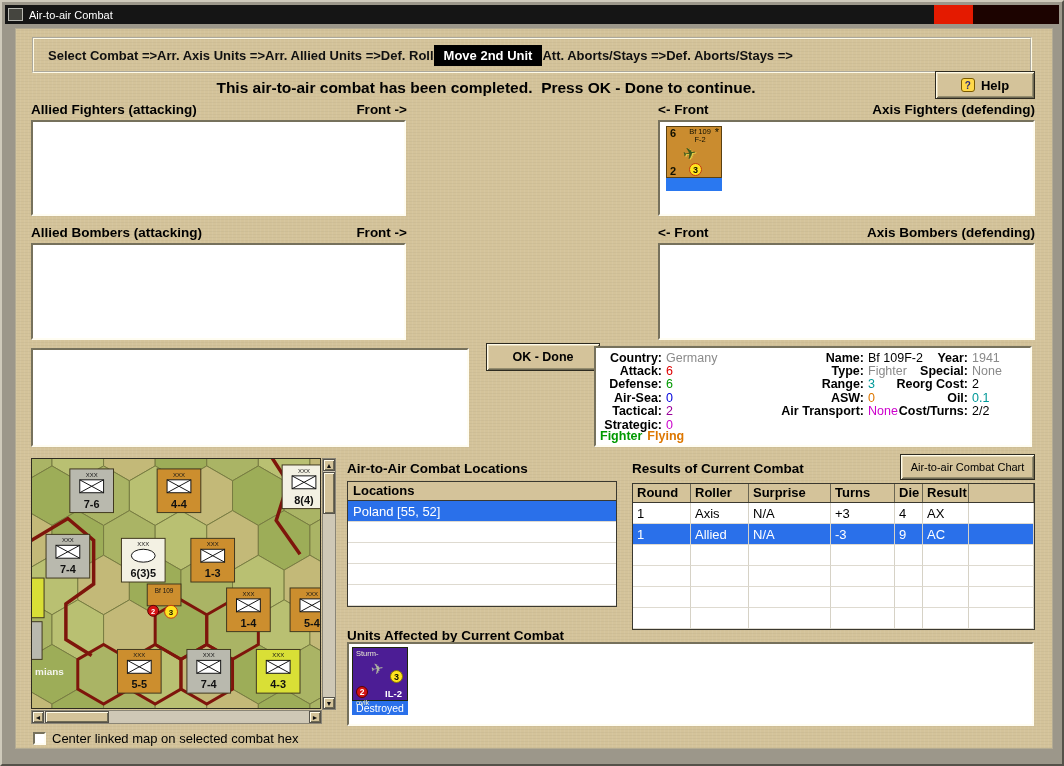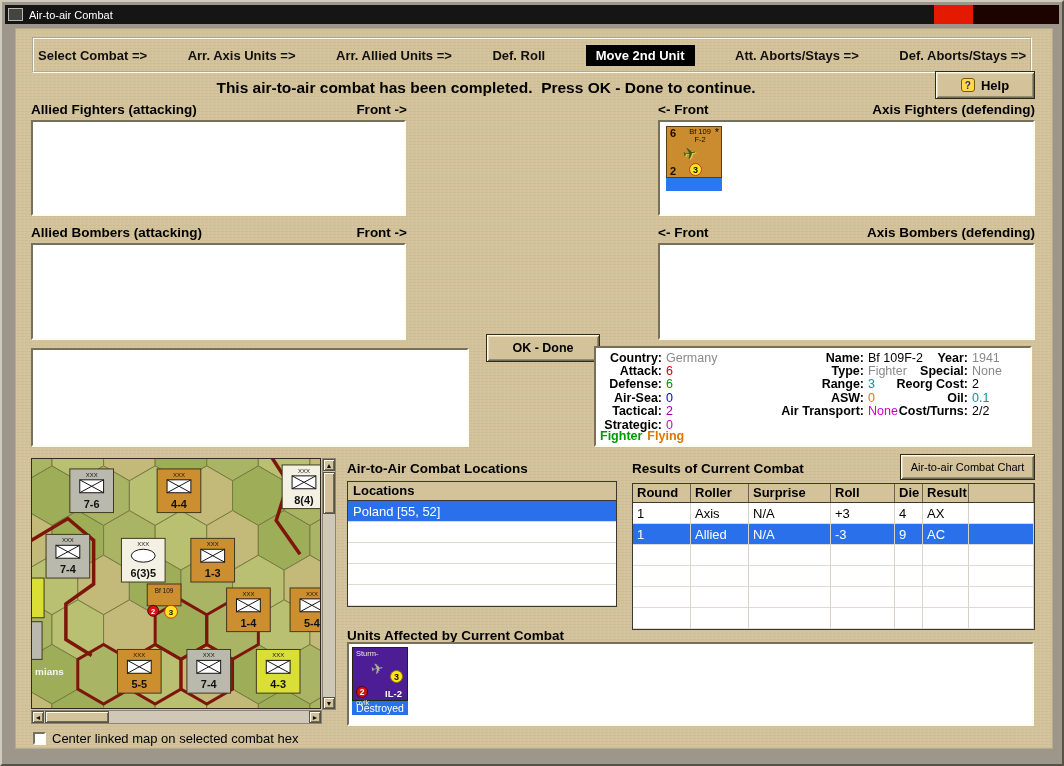--- a/index.html
+++ b/index.html
@@ -23,22 +23,22 @@
     background:#d4c39a;
     background-image:repeating-linear-gradient(0deg, rgba(0,0,0,.03) 0 1px, transparent 1px 3px),
                      repeating-linear-gradient(90deg, rgba(255,255,255,.05) 0 1px, transparent 1px 4px);
     border:1px solid #b3ab93; }
 
   
   .groupbox { position:absolute; left:16px; top:8px; width:1000px; height:36px;
     border:2px groove #fffbe8; }
   .groupbox-title { position:absolute; top:-10px; left:8px; background:#d4c39a;
     padding:0 5px; font-weight:bold; font-size:13.5px; color:#101018; }
-  .seq-row { display:flex; align-items:center; justify-content:space-between;
-    height:100%; padding:0 4px; }
+  .seq-row { display:flex; align-items:center; 
+    height:100%; padding:0 14px; }
   .seq-step { font-weight:bold; font-size:13px; color:#101010; white-space:nowrap; }
   .seq-step.active { background:#000; color:#fff; padding:3px 10px; }
 
   
   .message { position:absolute; top:50px; left:30px; width:880px; text-align:center;
     font-weight:bold; font-size:15.5px; color:#000; white-space:pre; }
   .btn { background:#d4c39a; border:1px solid #2e2b20; color:#000;
     box-shadow: inset 1px 1px 0 #fffbe8, inset -1px -1px 0 #6f6a54,
                 inset 2px 2px 0 #e9dcba, inset -2px -2px 0 #958d6f;
     display:flex; align-items:center; justify-content:center; cursor:default; }
@@ -66,21 +66,21 @@
   .c-star { position:absolute; right:2px; top:-1px; font-size:11px; color:#101000; }
   .c-plane { position:absolute; left:16px; top:17px; font-size:16px; color:#3c5a1e;
     transform:rotate(-12deg); text-shadow:1px 1px 0 #e8d24a; }
   .c-bl { position:absolute; left:3px; bottom:0px; font-weight:bold; font-size:11px; color:#101000; }
   .c-circle { position:absolute; left:22px; bottom:1px; width:13px; height:13px; border-radius:50%;
     background:#ffe41e; border:1px solid #c43a10; font-weight:bold; font-size:9px;
     line-height:12px; text-align:center; color:#101000; }
   .counter-sel { height:13px; background:#2a78f0; }
 
   
-  .ok-btn { position:absolute; left:470px; top:305px; width:114px; height:28px;
+  .ok-btn { position:absolute; left:470px; top:314px; width:114px; height:28px;
     font-weight:bold; font-size:12.5px;text-align:right; }
 
   
   .info-box { position:absolute; left:578px; top:317px; width:438px; height:101px;
     font-size:12.5px; }
   .info-col { position:absolute; top:3px; }
   .ic1 { left:2px; }
   .ic2 { left:176px; }
   .ic3 { left:300px; }
   .info-line { display:flex; height:13.4px; align-items:center; white-space:nowrap; }
@@ -506,21 +506,21 @@
 
     <div class="panel-title" style="left:616px; top:432px;">Results of Current Combat</div>
     <div class="btn chart-btn">
       <span>Air-to-air Combat Chart</span>
     </div>
     <div class="res-table">
       <div class="res-grid res-head">
         <div>Round</div>
         <div>Roller</div>
         <div>Surprise</div>
-        <div>Roll</div>
+        <div>Turns</div>
         <div>Die</div>
         <div>Result</div>
         <div></div>
       </div>
       <div class="res-body">
         <div class="res-grid res-row">
           <div>1</div>
             <div>Axis</div>
           <div>N/A</div>
             <div>+3</div>

